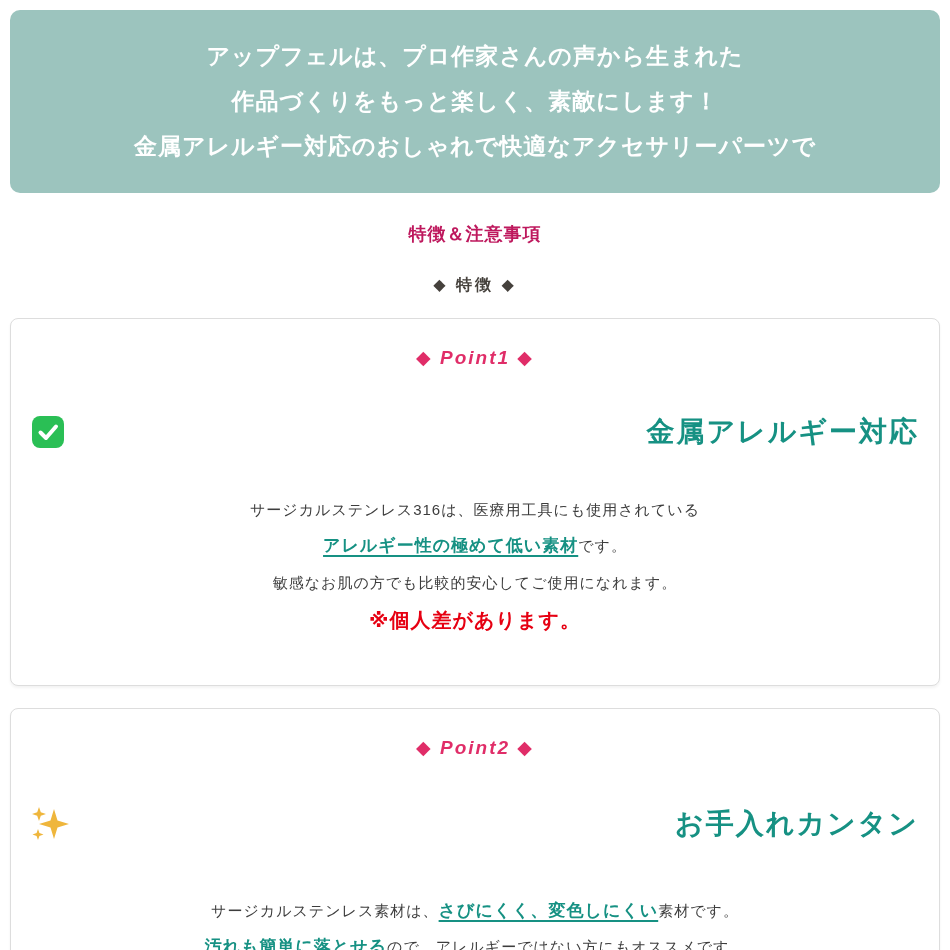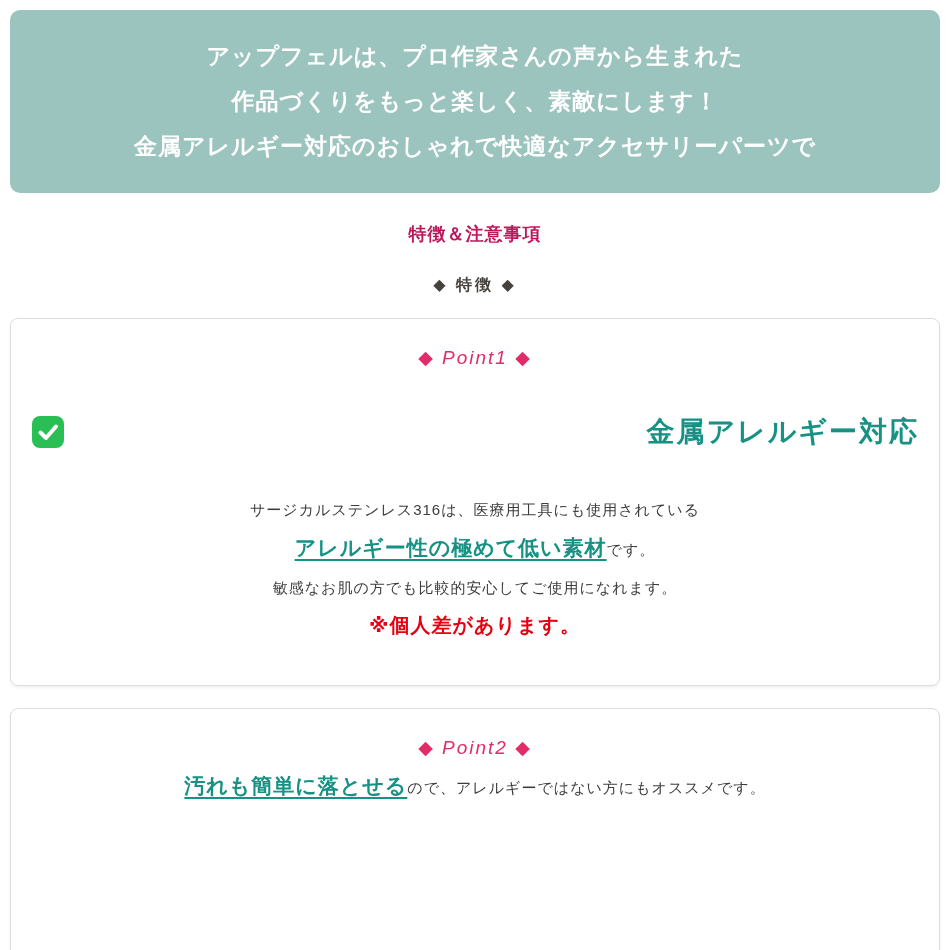--- a/index.html
+++ b/index.html
@@ -53,21 +53,21 @@
     border-radius: 8px;
     box-shadow: 0 2px 3px rgba(0,0,0,0.05);
     text-align: center;
     padding: 27px 20px 0 20px;
   }
   .card-1 { height: 368px; }
   .card-2 { height: 290px; }
 
   .point-label {
     font-size: 19px;
-    font-weight: normal;
+    font-weight: bold;
     font-style: italic;
     color: #e02d68;
     letter-spacing: 2px;
   }
 
   .card-title-row {
     margin-top: 44px;
     display: flex;
     align-items: center;
     justify-content: space-between;
@@ -82,21 +82,21 @@
   .title-icon { display: inline-flex; flex: 0 0 auto; }
 
   .body-text {
     font-size: 15px;
     color: #3d3d3d;
     letter-spacing: 1px;
   }
   .card-1 .line-1 { margin-top: 50px; }
   .emph-line { margin-top: 14px; }
   .emph {
-    font-size: 21px;
+    font-size: 17px;
     font-weight: bold;
     color: #169183;
     text-decoration: underline;
     text-decoration-thickness: 2px;
     text-underline-offset: 4px;
     letter-spacing: 1px;
   }
   .card-1 .line-3 { margin-top: 17px; }
   .note {
     margin-top: 14px;
@@ -140,16 +140,27 @@
   <p class="body-text emph-line"><span class="emph">アレルギー性の極めて低い素材</span><span>です。</span></p>
 
   <p class="body-text line-3">敏感なお肌の方でも比較的安心してご使用になれます。</p>
 
   <p class="note">※個人差があります。</p>
 </div>
 
 <div class="card card-2">
   <div class="point-label">◆ Point2 ◆</div>
 
+  <div class="card-title-row">
+    <span class="title-icon">
+      <svg width="38" height="38" viewBox="0 0 38 38" aria-hidden="true">
+        <polygon points="23,4 26.5,15.5 38,19 26.5,22.5 23,34 19.5,22.5 8,19 19.5,15.5" fill="#efb63c"></polygon>
+        <polygon points="8,2 9.8,7.2 15,9 9.8,10.8 8,16 6.2,10.8 1,9 6.2,7.2" fill="#efb63c"></polygon>
+        <polygon points="7,24 8.4,28.1 12.5,29.5 8.4,30.9 7,35 5.6,30.9 1.5,29.5 5.6,28.1" fill="#efb63c"></polygon>
+      </svg>
+    </span>
+    <span class="card-title">お手入れカンタン</span>
+  </div>
 
+  <p class="body-text line-1"><span>サージカルステンレス素材は、</span><span class="emph">さびにくく、変色しにくい</span><span>素材です。</span></p>
 
   <p class="body-text line-2"><span class="emph">汚れも簡単に落とせる</span><span>ので、アレルギーではない方にもオススメです。</span></p>
 </div>
 
 </body></html>

